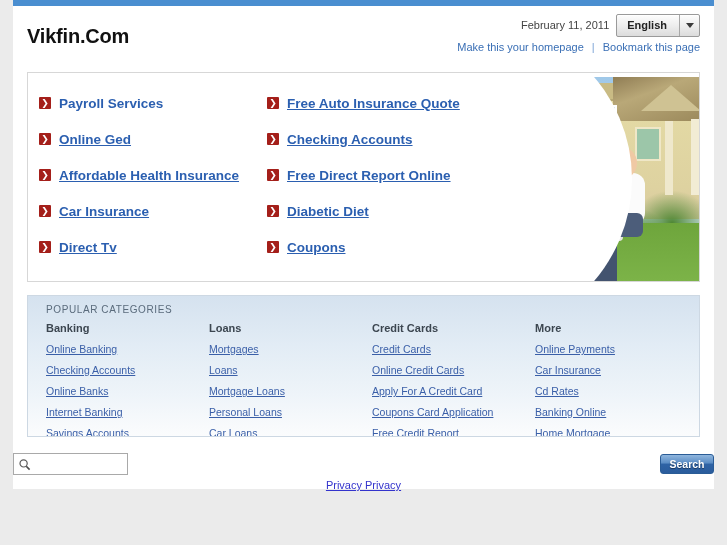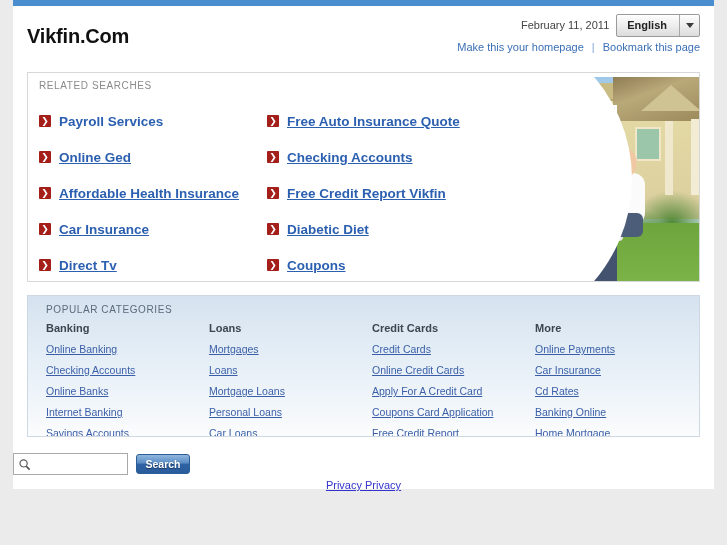--- a/index.html
+++ b/index.html
@@ -368,21 +368,21 @@
     color: #3a5fa8;
     text-decoration: underline;
     margin-bottom: 9px;
     white-space: nowrap;
     cursor: pointer;
   }
 
   
   .search-row {
     display: flex;
-    justify-content: flex-start;
+    justify-content: space-between;
     align-items: center;
     gap: 8px;
     padding: 16px 0 14px 0;
   }
   .search-field {
     position: relative;
     width: 113px;
     height: 20px;
     border: 1px solid #a9a9a9;
     background: #fff;
@@ -492,21 +492,20 @@
           <div class="p-wom-head"></div>
           <div class="p-baby-body"></div>
           <div class="p-baby-pants"></div>
           <div class="p-baby-head"></div>
         </div>
       </div>
       <div class="hero-mask"></div>
       <div class="hero-mask-top"></div>
     </div>
 
-    <div class="related-title">RELATED SEARCHES</div>
 
     <div class="related-cols">
 
       <div class="rel-col">
         <div class="rel-item">
           <span class="rel-bullet">❯</span>
           <span class="rel-link nohover" style="text-decoration: none;">Payroll Services</span>
         </div>
         <div class="rel-item">
           <span class="rel-bullet">❯</span>
@@ -530,21 +529,21 @@
         <div class="rel-item">
           <span class="rel-bullet">❯</span>
           <span class="rel-link" style="text-decoration: underline;">Free Auto Insurance Quote</span>
         </div>
         <div class="rel-item">
           <span class="rel-bullet">❯</span>
           <span class="rel-link" style="text-decoration: underline;">Checking Accounts</span>
         </div>
         <div class="rel-item">
           <span class="rel-bullet">❯</span>
-          <span class="rel-link" style="text-decoration: underline;">Free Credit Report Vikfin</span>
+          <span class="rel-link" style="text-decoration: underline;">Free Direct Report Online</span>
         </div>
         <div class="rel-item">
           <span class="rel-bullet">❯</span>
           <span class="rel-link" style="text-decoration: underline;">Diabetic Diet</span>
         </div>
         <div class="rel-item">
           <span class="rel-bullet">❯</span>
           <span class="rel-link" style="text-decoration: underline;">Coupons</span>
         </div>
       </div>

